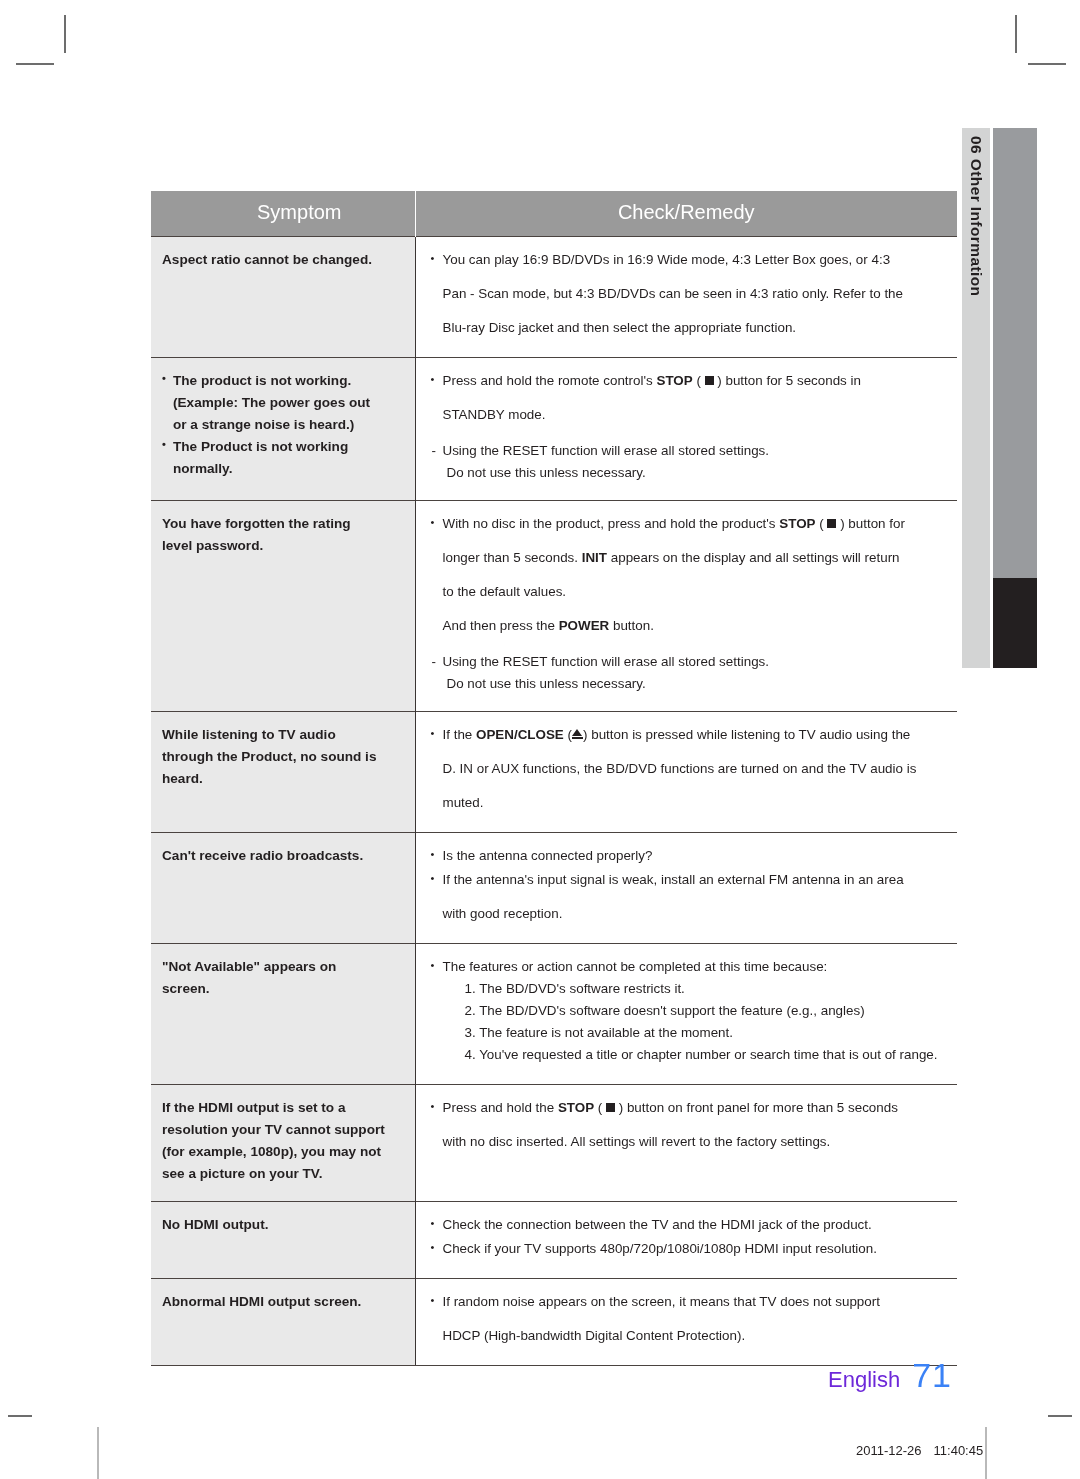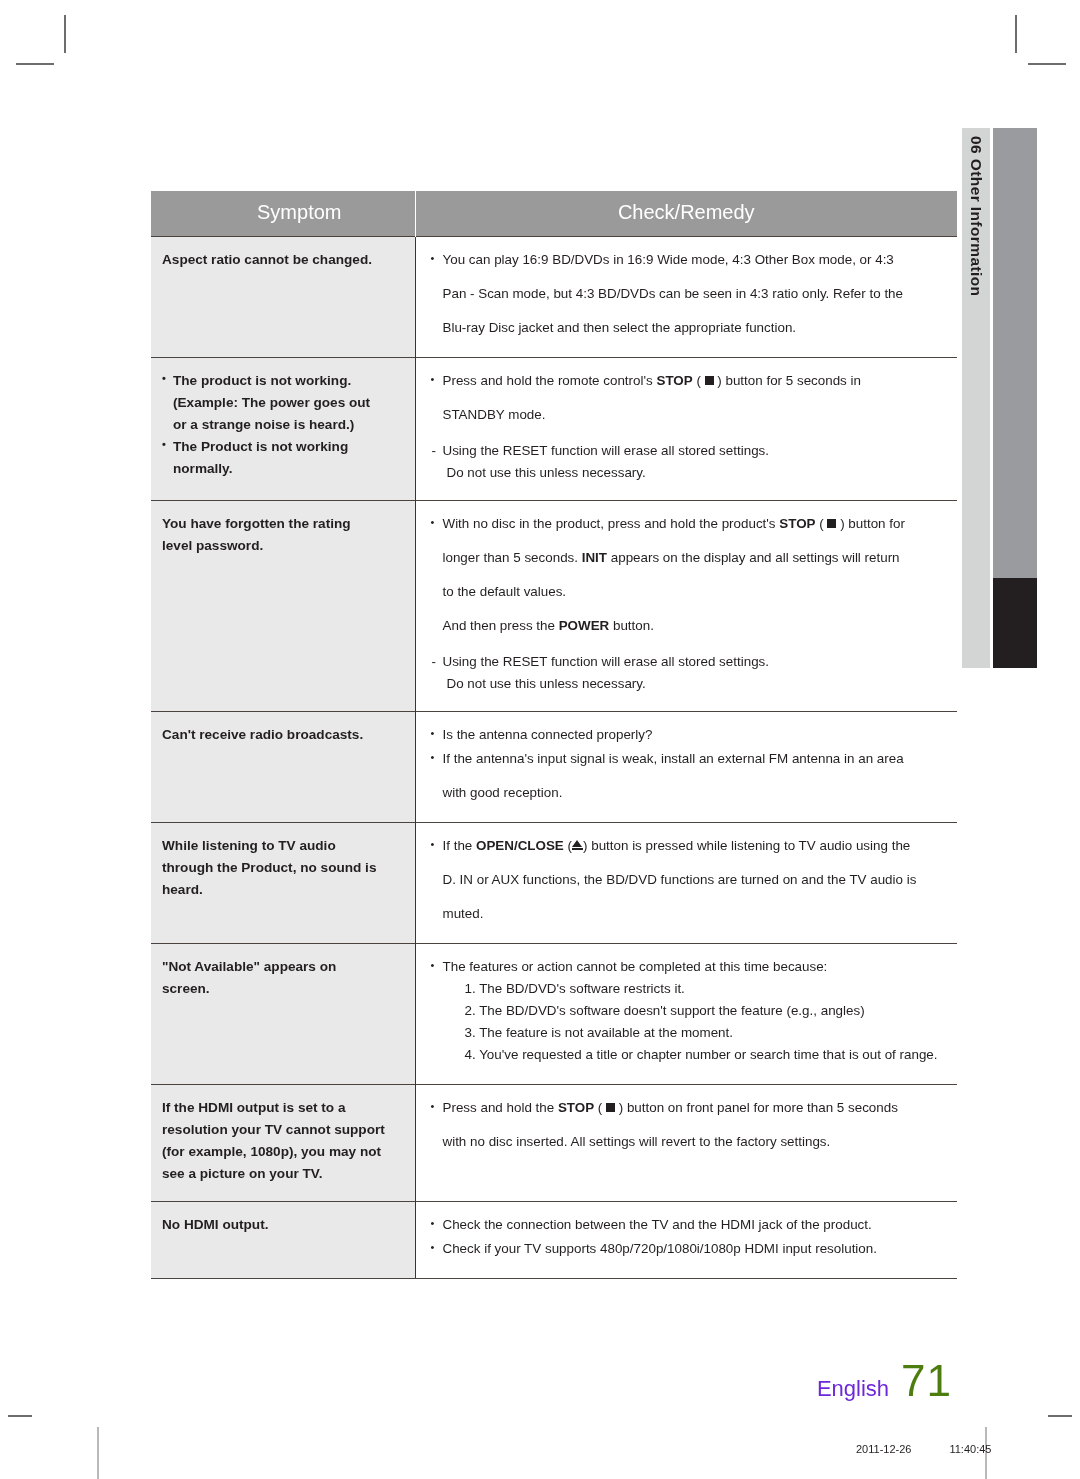--- a/index.html
+++ b/index.html
@@ -211,22 +211,22 @@
     top: 1356px;
     display: flex;
     align-items: baseline;
     gap: 12px;
   }
   .page-num .lang {
     font-size: 22px;
     color: #6d28d9;
   }
   .page-num .num {
-    font-size: 44px;
-    color: #4d7c0f;
+    font-size: 34px;
+    color: #3b82f6;
     letter-spacing: 1px;
   }
 
   .foot-rule {
     position: absolute;
     left: 97px;
     top: 1427px;
     width: 2px;
     height: 52px;
     background: #b9b9b9;
@@ -244,24 +244,24 @@
     left: 122px;
     top: 1443px;
     font-size: 13px;
     color: #231f20;
     margin-top: 44px;
   }
   .foot-stamp {
     position: absolute;
     left: 856px;
     top: 1443px;
-    font-size: 11px;
+    font-size: 13px;
     color: #231f20;
     display: flex;
-    gap: 38px;
+    gap: 12px;
     justify-content: center;
   }
 </style>
 </head>
 <body>
 
 <div class="crop-mark cm-tl-v"></div>
 <div class="crop-mark cm-tl-h"></div>
 <div class="crop-mark cm-tr-v"></div>
 <div class="crop-mark cm-tr-h"></div>
@@ -288,21 +288,21 @@
     </tr>
   </thead>
   <tbody>
 
     <tr>
       <td class="symptom">
         <span class="sym-line sym-plain">Aspect ratio cannot be changed.</span>
       </td>
       <td class="remedy">
         <div class="rem-item">
-          <span>You can play 16:9 BD/DVDs in 16:9 Wide mode, 4:3 Other Box mode, or 4:3</span>
+          <span>You can play 16:9 BD/DVDs in 16:9 Wide mode, 4:3 Letter Box goes, or 4:3</span>
           <span class="cont">Pan - Scan mode, but 4:3 BD/DVDs can be seen in 4:3 ratio only. Refer to the</span>
           <span class="cont">Blu-ray Disc jacket and then select the appropriate function.</span>
         </div>
       </td>
     </tr>
 
     <tr>
       <td class="symptom">
         <div class="sym-bullet-item">
           <span>The product is not working.</span>
@@ -340,44 +340,44 @@
         </div>
         <div class="rem-dash">
           <span>Using the RESET function will erase all stored settings.</span>
           <span class="cont">Do not use this unless necessary.</span>
         </div>
       </td>
     </tr>
 
     <tr>
       <td class="symptom">
-        <span class="sym-line sym-plain">Can't receive radio broadcasts.</span>
-      </td>
-      <td class="remedy">
-        <div class="rem-item">
-          <span>Is the antenna connected properly?</span>
-        </div>
-        <div class="rem-item">
-          <span>If the antenna's input signal is weak, install an external FM antenna in an area</span>
-          <span class="cont">with good reception.</span>
-        </div>
-      </td>
-    </tr>
-
-    <tr>
-      <td class="symptom">
         <span class="sym-line sym-plain">While listening to TV audio</span>
         <span class="sym-line sym-plain">through the Product, no sound is</span>
         <span class="sym-line sym-plain">heard.</span>
       </td>
       <td class="remedy">
         <div class="rem-item">
           <span>If the </span><b>OPEN/CLOSE</b><span> (</span><span class="eject-ic"><span class="tri"></span><span class="bar"></span></span><span>) button is pressed while listening to TV audio using the</span>
           <span class="cont">D. IN or AUX functions, the BD/DVD functions are turned on and the TV audio is</span>
           <span class="cont">muted.</span>
+        </div>
+      </td>
+    </tr>
+
+    <tr>
+      <td class="symptom">
+        <span class="sym-line sym-plain">Can't receive radio broadcasts.</span>
+      </td>
+      <td class="remedy">
+        <div class="rem-item">
+          <span>Is the antenna connected properly?</span>
+        </div>
+        <div class="rem-item">
+          <span>If the antenna's input signal is weak, install an external FM antenna in an area</span>
+          <span class="cont">with good reception.</span>
         </div>
       </td>
     </tr>
 
     <tr>
       <td class="symptom">
         <span class="sym-line sym-plain">"Not Available" appears on</span>
         <span class="sym-line sym-plain">screen.</span>
       </td>
       <td class="remedy">
@@ -413,20 +413,31 @@
       <td class="remedy">
         <div class="rem-item">
           <span>Check the connection between the TV and the HDMI jack of the product.</span>
         </div>
         <div class="rem-item">
           <span>Check if your TV supports 480p/720p/1080i/1080p HDMI input resolution.</span>
         </div>
       </td>
     </tr>
 
+    <tr>
+      <td class="symptom">
+        <span class="sym-line sym-plain">Abnormal HDMI output screen.</span>
+      </td>
+      <td class="remedy">
+        <div class="rem-item">
+          <span>If random noise appears on the screen, it means that TV does not support</span>
+          <span class="cont">HDCP (High-bandwidth Digital Content Protection).</span>
+        </div>
+      </td>
+    </tr>
 
   </tbody>
 </table>
 </div>
 
 <div class="page-num">
   <span class="lang">English</span>
   <span class="num">71</span>
 </div>
 

